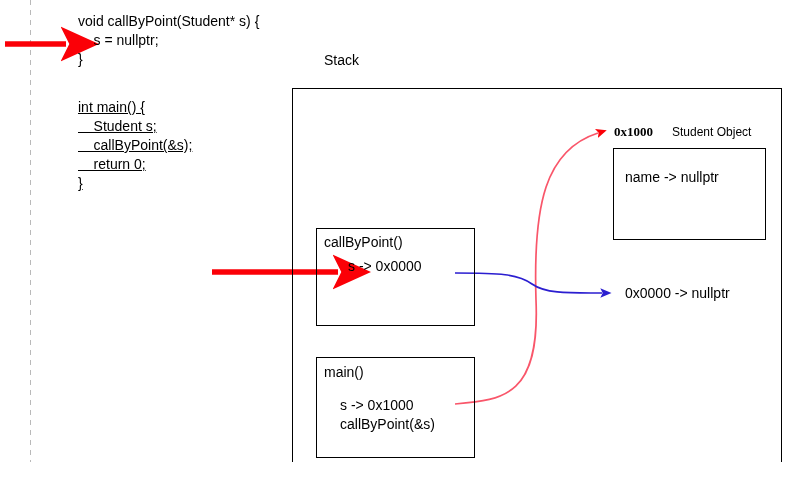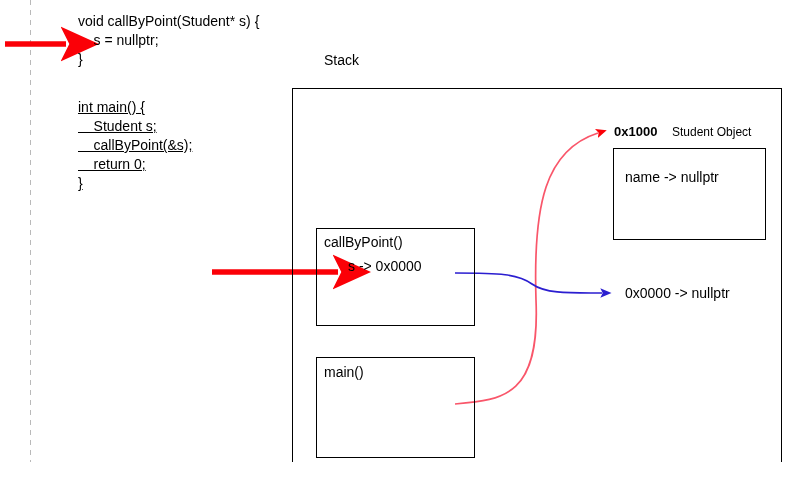--- a/index.html
+++ b/index.html
@@ -74,20 +74,21 @@
   }
   #main-frame-lines {
     left: 340px; top: 396px;
     font-size: 14px;
     line-height: 19px;
   }
   #heap-addr-label {
     left: 614px; top: 124px;
     font-size: 13px;
     font-weight: bold;
+    font-family: Liberation Serif, serif;
   }
   #heap-obj-label {
     left: 672px; top: 125px;
     font-size: 12px;
     text-align: right;
   }
   #student-object-field {
     left: 625px; top: 169px;
     font-size: 14px;
   }
@@ -145,20 +146,22 @@
   <div class="label" id="stack-label">Stack</div>
 
   <div class="box" id="stack-box"></div>
 
   <div class="box" id="callbypoint-frame"></div>
   <div class="label" id="callbypoint-frame-title">callByPoint()</div>
   <div class="label" id="callbypoint-frame-var">s -&gt; 0x0000</div>
 
   <div class="box" id="main-frame"></div>
   <div class="label" id="main-frame-title">main()</div>
+  <div class="label" id="main-frame-lines" style="white-space: pre;">s -&gt; 0x1000
+callByPoint(&amp;s)</div>
 
   <div class="label" id="heap-addr-label">0x1000</div>
   <div class="label" id="heap-obj-label">Student Object</div>
   <div class="box" id="student-object-box"></div>
   <div class="label" id="student-object-field">name -&gt; nullptr</div>
 
   <div class="label" id="null-addr-label">0x0000 -&gt; nullptr</div>
 
 </div>
 

